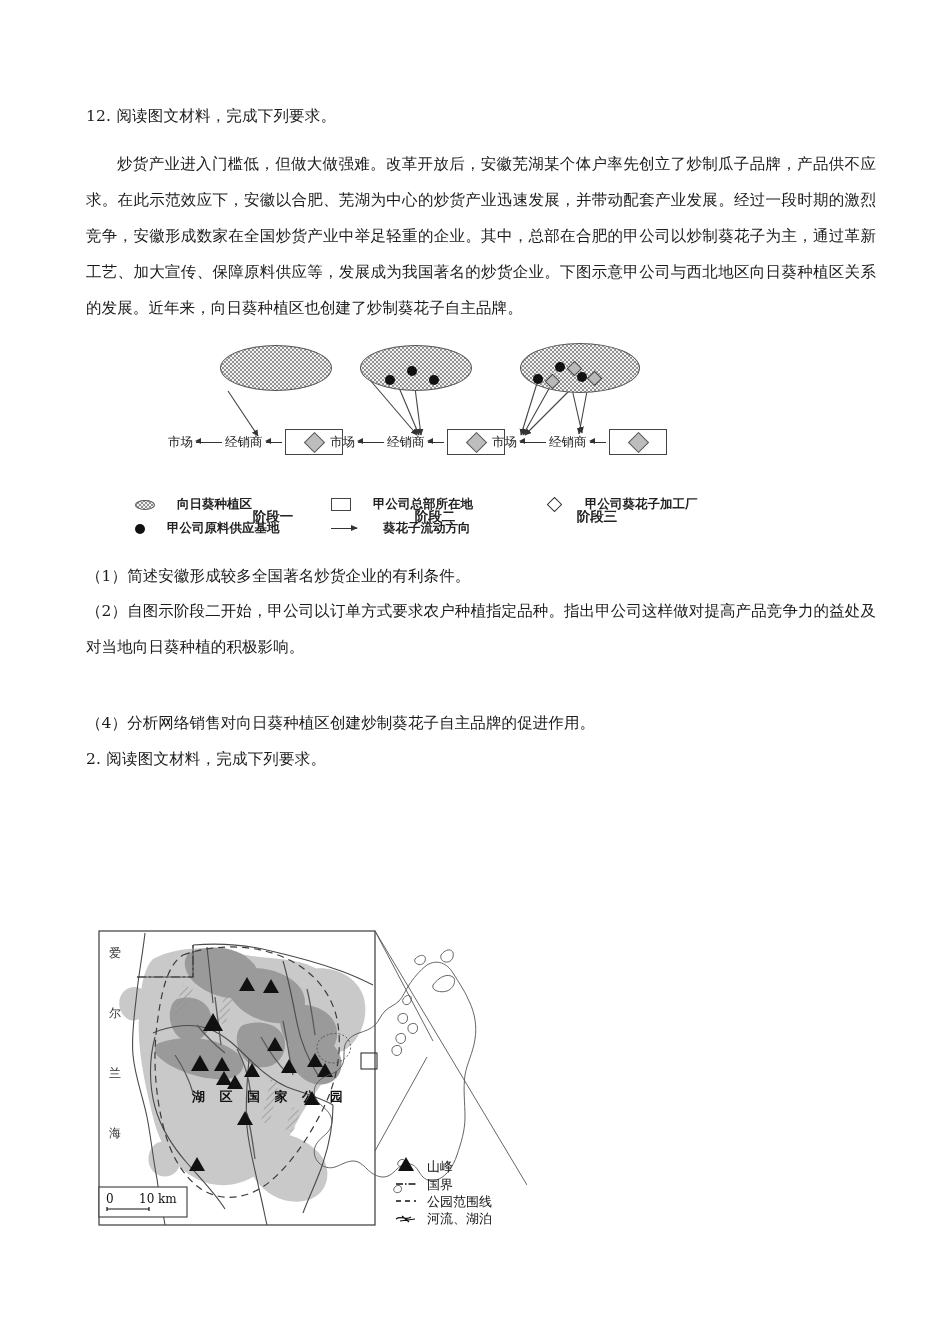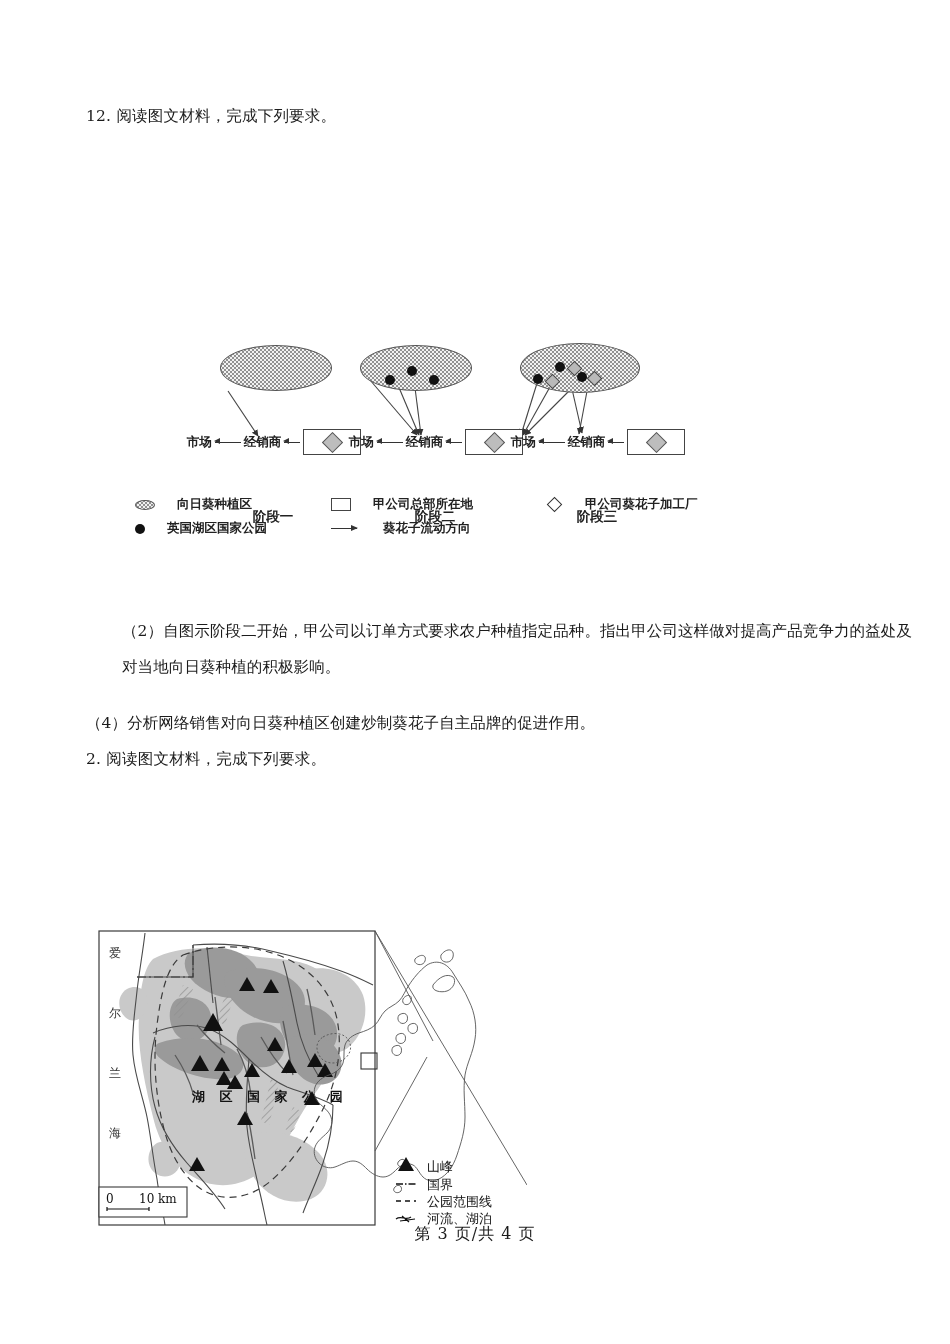--- a/index.html
+++ b/index.html
@@ -62,24 +62,23 @@
     font-family: "DejaVu Sans", "Liberation Sans", sans-serif;
     color: #222;
     margin-top: 47px;
   }
   .flowrow {
     position: absolute;
     top: 92px; left: 0;
     width: 212px; height: 34px;
     display: flex; align-items: center;
     font-size: 12.5px;
-    font-weight: bold;
+    font-weight: normal;
     font-family: "DejaVu Sans", "Liberation Sans", sans-serif;
     color: #222;
-    justify-content: center;
   }
   .arrow-l {
     display: inline-block;
     position: relative;
     height: 1px;
     background: #333;
     margin: 0 3px;
   }
   .arrow-l::before {
     content: "";
@@ -194,20 +193,21 @@
 </head>
 <body>
 
 <div class="page">
 
   <div class="qline" style="left:86px; top:109px;">
     <span>12.</span>
     <span>阅读图文材料，完成下列要求。</span>
   </div>
 
+  <div class="para indent" style="top:146px;">炒货产业进入门槛低，但做大做强难。改革开放后，安徽芜湖某个体户率先创立了炒制瓜子品牌，产品供不应求。在此示范效应下，安徽以合肥、芜湖为中心的炒货产业迅速发展，并带动配套产业发展。经过一段时期的激烈竞争，安徽形成数家在全国炒货产业中举足轻重的企业。其中，总部在合肥的甲公司以炒制葵花子为主，通过革新工艺、加大宣传、保障原料供应等，发展成为我国著名的炒货企业。下图示意甲公司与西北地区向日葵种植区关系的发展。近年来，向日葵种植区也创建了炒制葵花子自主品牌。</div>
 
   <div id="stage-figure">
 
     <svg viewBox="0 0 640 215">
       <defs>
         <marker id="ah" markerWidth="7" markerHeight="7" refX="5.5" refY="3" orient="auto">
           <path d="M0,0 L6,3 L0,6 z" fill="#333"></path>
         </marker>
       </defs>
 
@@ -282,37 +282,38 @@
     </div>
   </div>
 
   <div id="stage-legend">
     <div class="leg" style="left:0px; top:0px;">
       <span class="sym sym-ell"></span>
       <span>向日葵种植区</span>
     </div>
     <div class="leg" style="left:0px; top:24px;">
       <span class="sym sym-dot"></span>
-      <span>英国湖区国家公园</span>
+      <span>甲公司原料供应基地</span>
     </div>
     <div class="leg" style="left:196px; top:0px;">
       <span class="sym sym-box"></span>
       <span>甲公司总部所在地</span>
     </div>
     <div class="leg" style="left:196px; top:24px;">
       <span class="sym sym-arr"></span>
       <span>葵花子流动方向</span>
     </div>
     <div class="leg" style="left:411px; top:0px;">
       <span class="sym sym-dia"></span>
       <span>甲公司葵花子加工厂</span>
     </div>
   </div>
 
-  <div class="para" style="top:613px;margin-left:36px;">（2）自图示阶段二开始，甲公司以订单方式要求农户种植指定品种。指出甲公司这样做对提高产品竞争力的益处及对当地向日葵种植的积极影响。</div>
+  <div class="para" style="top:558px;">（1）简述安徽形成较多全国著名炒货企业的有利条件。</div>
+  <div class="para" style="top:593px;">（2）自图示阶段二开始，甲公司以订单方式要求农户种植指定品种。指出甲公司这样做对提高产品竞争力的益处及对当地向日葵种植的积极影响。</div>
   <div class="para" style="top:705px;">（4）分析网络销售对向日葵种植区创建炒制葵花子自主品牌的促进作用。</div>
 
   <div class="qline" style="left:86px; top:752px;">
     <span>2.</span>
     <span>阅读图文材料，完成下列要求。</span>
   </div>
 
 
   <div id="map-figure">
     <svg viewBox="0 0 430 300" width="430" height="300">
@@ -482,15 +483,14 @@
 
         <line x1="299" y1="272" x2="319" y2="272" stroke="#111" stroke-width="1.3" stroke-dasharray="5 4"></line>
         <text x="330" y="277" font-family="'DejaVu Sans','Liberation Sans',sans-serif" font-size="13" fill="#111">公园范围线</text>
 
         <path d="M299,290 C304,286 309,292 314,288 M303,292 L318,290 M305,287 L312,293" fill="none" stroke="#111" stroke-width="1.2"></path>
         <text x="330" y="294" font-family="'DejaVu Sans','Liberation Sans',sans-serif" font-size="13" fill="#111">河流、湖泊</text>
       </g>
     </svg>
   </div>
 
-  <div id="footer">第 3 页/共 4 页</div>
 
 </div>
 
 </body></html>

